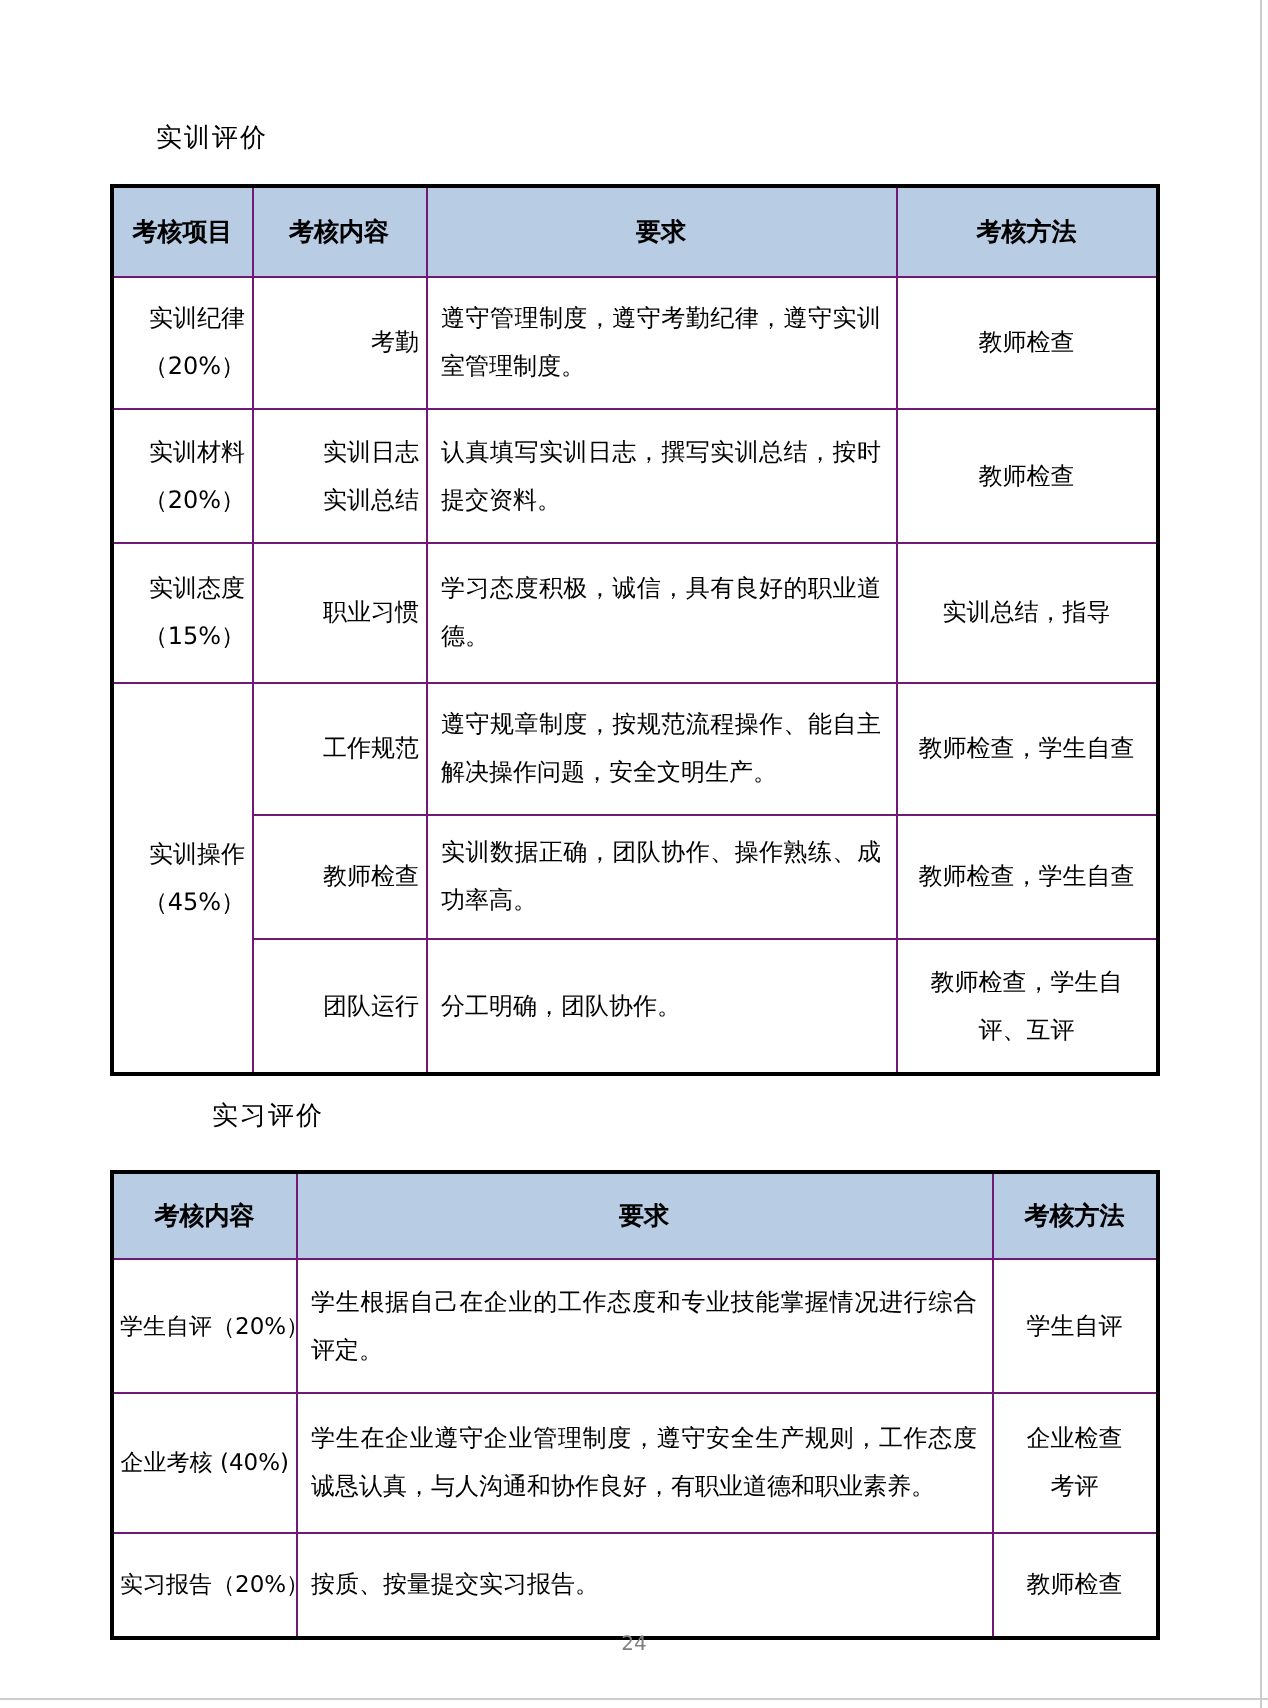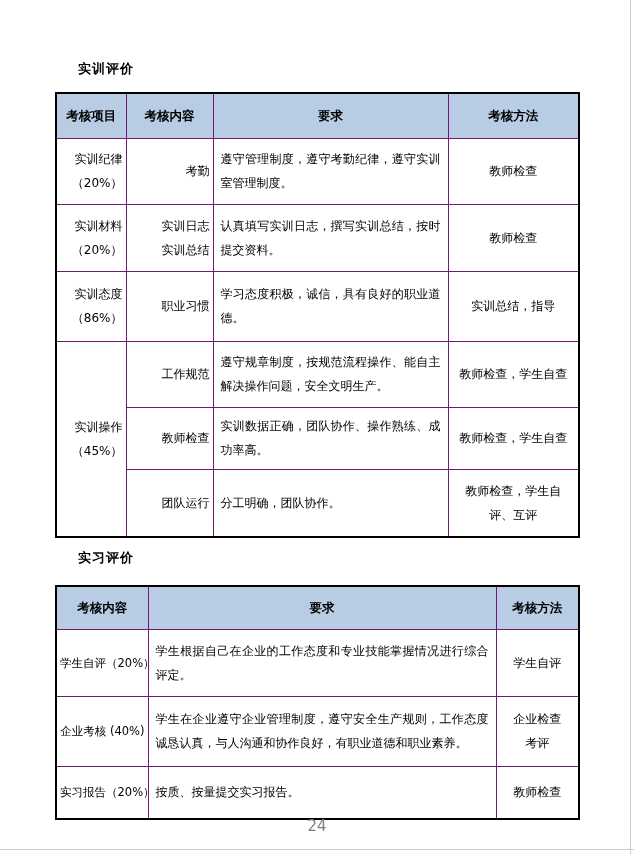--- a/index.html
+++ b/index.html
@@ -24,26 +24,26 @@
   .page-edge-bottom {
     position: absolute;
     left: 0; top: 849px;
     width: 634px; height: 1px;
     background: #cccccc;
   }
   .section-title {
     position: absolute;
     left: 78px;
     font-size: 13px;
-    font-weight: bold;
+    font-weight: normal;
     letter-spacing: 1px;
     color: #000;
   }
   .title1 { top: 60px; }
-  .title2 { top: 549px; }
+  .title2 { top: 549px; margin-left: 28px; }
 
   table.doc-table {
     position: absolute;
     left: 55px;
     width: 523px;
     border-collapse: collapse;
     table-layout: fixed;
     border: 2px solid #000;
     font-size: 12px;
   }
@@ -73,21 +73,21 @@
     text-align: center;
     padding: 4px 8px;
     white-space: pre-line;
   }
   .tbl2 td.c-center { font-size: 11.5px; white-space: nowrap; overflow: hidden; }
   .page-number {
     position: absolute;
     left: 0; top: 817px;
     width: 634px;
     text-align: center;
-    font-size: 15px;
+    font-size: 10px;
     color: #808080;
   }
 </style>
 </head>
 <body>
 
 <div class="page">
 
   <div class="section-title title1">实训评价</div>
 
@@ -115,21 +115,21 @@
       <tr style="height:67px">
         <td class="c-center">实训材料
 （20%）</td>
         <td class="c-center">实训日志
 实训总结</td>
         <td class="c-req">认真填写实训日志，撰写实训总结，按时提交资料。</td>
         <td class="c-method">教师检查</td>
       </tr>
       <tr style="height:70px">
         <td class="c-center">实训态度
-（86%）</td>
+（15%）</td>
         <td class="c-center">职业习惯</td>
         <td class="c-req">学习态度积极，诚信，具有良好的职业道德。</td>
         <td class="c-method">实训总结，指导</td>
       </tr>
       <tr style="height:66px">
         <td class="c-center" rowspan="3">实训操作
 （45%）</td>
         <td class="c-center">工作规范</td>
         <td class="c-req">遵守规章制度，按规范流程操作、能自主解决操作问题，安全文明生产。</td>
         <td class="c-method">教师检查，学生自查</td>

